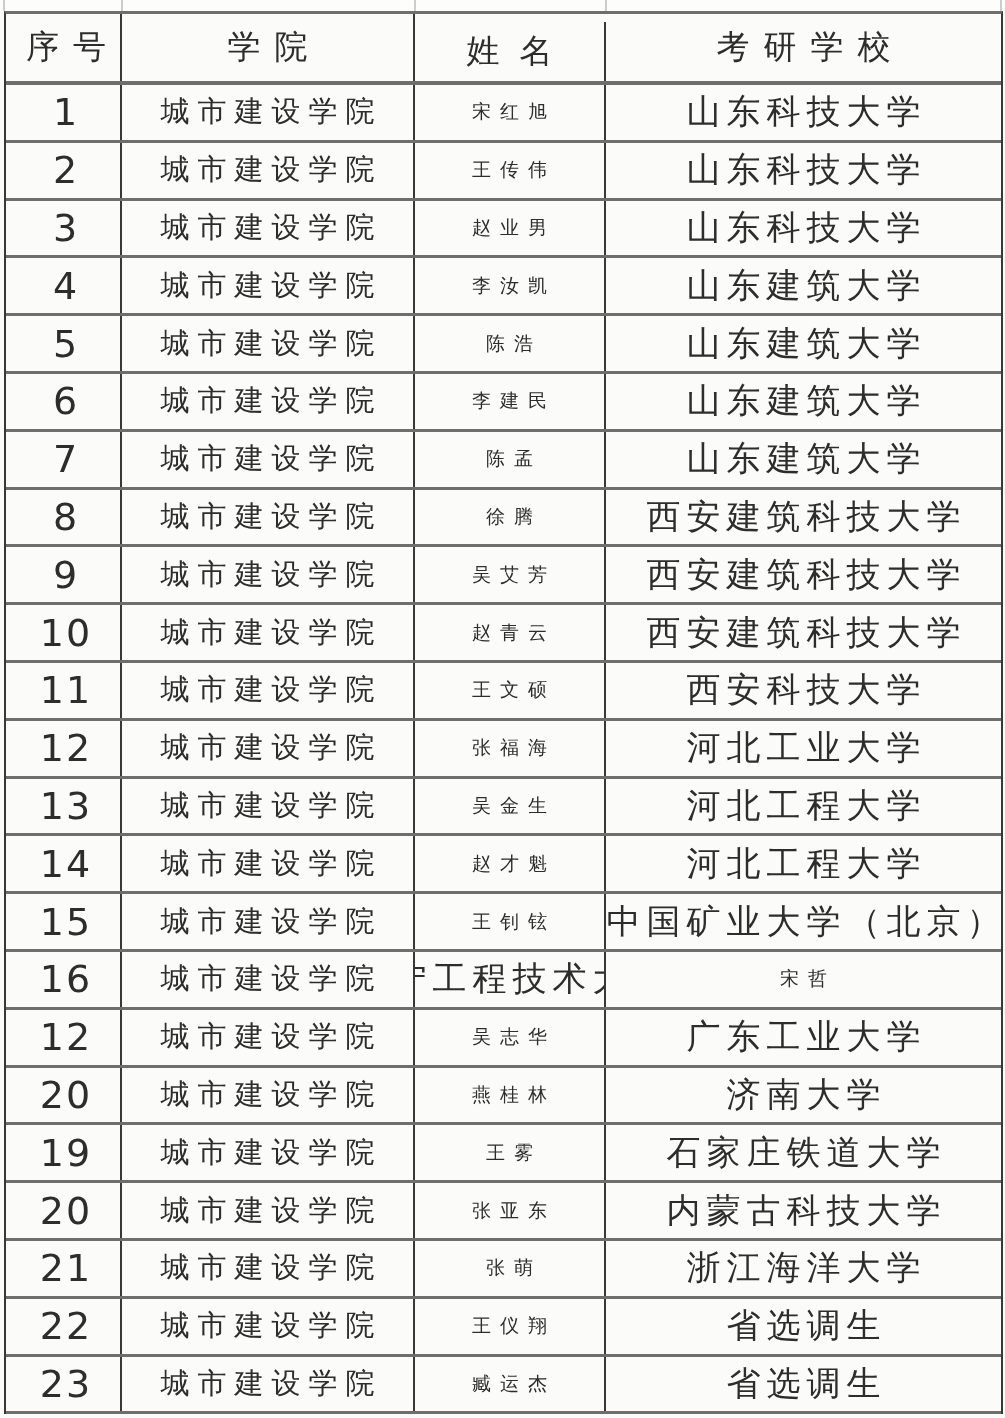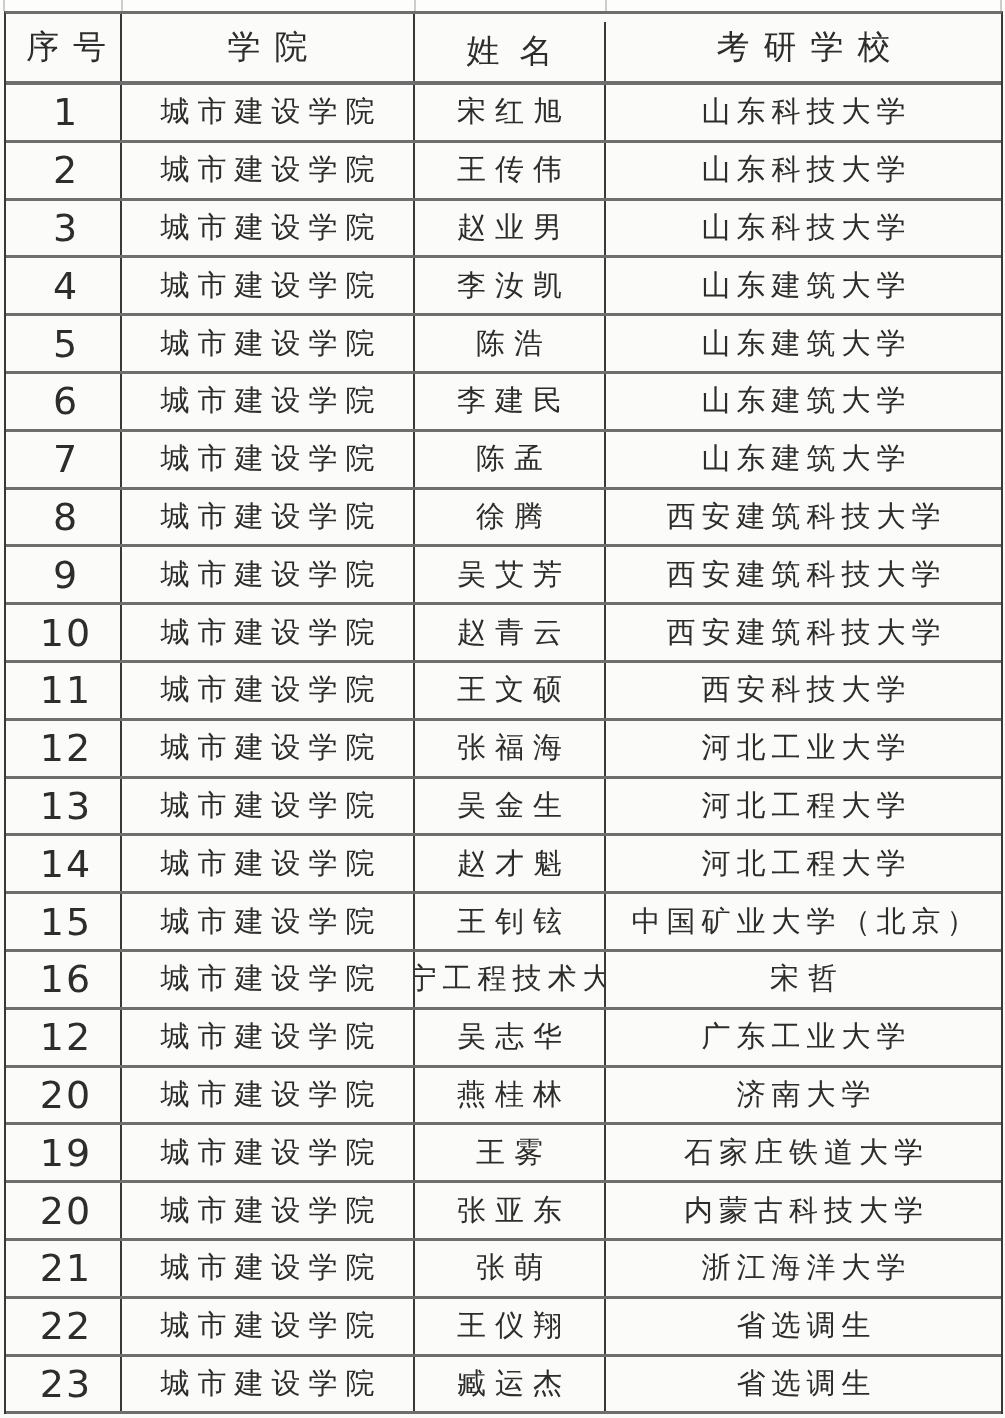--- a/index.html
+++ b/index.html
@@ -77,26 +77,26 @@
     font-size: 38px;
     letter-spacing: 2px;
     margin-left: 6px;
   }
   .cell-college {
     font-size: 29px;
     letter-spacing: 8px;
     text-indent: 8px;
   }
   .cell-name {
-    font-size: 29px;
+    font-size: 19px;
     letter-spacing: 9px;
     text-indent: 9px;
   }
   .cell-school {
-    font-size: 29px;
+    font-size: 34px;
     letter-spacing: 6px;
     text-indent: 6px;
   }
 </style>
 </head>
 <body>
 
 <div class="page">
 
   <div class="top-strip">

